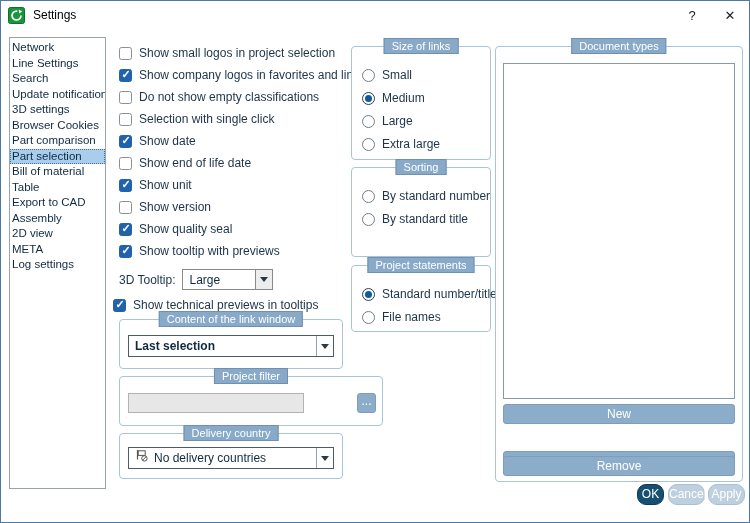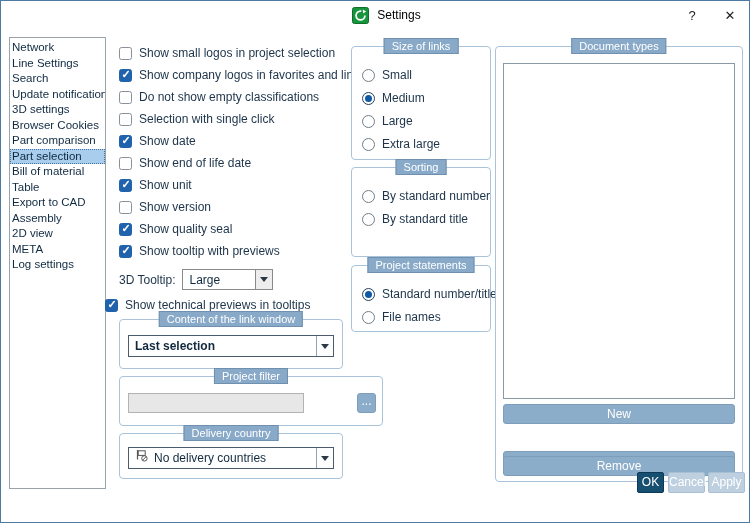--- a/index.html
+++ b/index.html
@@ -3,21 +3,21 @@
 <meta charset="utf-8">
 <style>
   * { margin:0; padding:0; box-sizing:border-box; }
   html,body { background:#d8d8d8; }
   body { font-family:"Liberation Sans", sans-serif; }
   .window {
     position:relative; width:750px; height:523px; background:#ffffff;
     border:1px solid #4d7aa2; overflow:hidden; color:#1c3349; font-size:12px;
   }
   
-  .titlebar { position:absolute; left:0; top:0; width:100%; height:28px; background:#ffffff; display:flex; align-items:center; padding-left:23px;justify-content:center; }
+  .titlebar { position:absolute; left:0; top:0; width:100%; height:28px; background:#ffffff; display:flex; align-items:center; padding-left:7px; }
   .title-icon { width:17px; height:17px; display:inline-block; }
   .title-text { margin-left:8px; font-size:12px; color:#000000; }
   .tb-btn { position:absolute; top:0; height:28px; width:34px; display:flex; align-items:center; justify-content:center; font-size:13px; color:#222; cursor:default; }
   .btn-help { right:40px; }
   .btn-close { right:2px; }
   
   .sidebar { position:absolute; left:8px; top:36px; width:97px; height:452px; border:1px solid #9aa2aa; background:#ffffff; padding-top:2px; overflow:hidden; }
   .side-item { line-height:15.5px; height:15.5px; padding:0 2px; font-size:11.5px; white-space:nowrap; color:#102a42; cursor:default; }
   .side-item.on { background:#a9cdec; outline:1px dotted #46729e; outline-offset:-1px; }
   
@@ -33,21 +33,21 @@
   .gbox { position:absolute; border:1px solid #a9c4da; border-radius:4px; background:#fff; }
   .ghdr { position:absolute; top:-9px; left:50%; transform:translateX(-50%); background:#88a9c8; border:1px solid #6f90ae; border-radius:0; color:#ffffff; font-size:11px; line-height:14px; padding:0 7px; white-space:nowrap; }
   
   .combo { position:relative; height:22px; border:1px solid #4a5b6c; background:#fff; cursor:default; }
   .combo-text { position:absolute; left:6px; top:0; line-height:20px; font-size:12px; color:#10293f; white-space:nowrap; }
   .combo-arrow { position:absolute; right:0; top:0; bottom:0; width:17px; border-left:1px solid #8fa4b5; background:#fdfdfd; display:flex; align-items:center; justify-content:center; }
   .tri { width:0; height:0; border-left:4px solid transparent; border-right:4px solid transparent; border-top:5px solid #2a3845; }
   
   .steel-btn { background:#8cadc9; border:1px solid #7e9dba; border-radius:3px; color:#ffffff; font-size:12px; text-align:center; line-height:18px; height:20px; cursor:default; }
   
-  .foot-btn { position:absolute; top:471px; height:21px; border-radius:2px; color:#fff; font-size:12px; text-align:center; line-height:19px; cursor:default; }
+  .foot-btn { position:absolute; top:483px; height:21px; border-radius:9px; color:#fff; font-size:12px; text-align:center; line-height:19px; cursor:default; }
   .btn-ok { left:636px; width:27px; background:#174f71; border:1px solid #0d3a56; }
   .btn-cancel { left:667px; width:37px; background:#bed0e0; border:1px solid #a9c0d4; }
   .btn-apply { left:707px; width:37px; background:#bed0e0; border:1px solid #a9c0d4; }
   
   .listbox { position:absolute; left:7px; top:16px; width:232px; height:336px; border:1px solid #8a9aa5; background:#ffffff; }
   .filter-input { position:absolute; left:8px; top:16px; width:176px; height:20px; background:#e7e7e7; border:1px solid #b3b3b3; font-family:"Liberation Sans", sans-serif; font-size:12px; padding:0 4px; color:#333; }
   .browse-btn { position:absolute; right:6px; top:16px; width:19px; height:20px; line-height:14px; }
   .flag-ico { margin:0 6px 0 0; display:inline-block; vertical-align:middle; }
 </style>
 </head>
@@ -132,21 +132,21 @@
   <div style="position:absolute; left:118px; top:268px; display:flex; align-items:center;">
     <span class="lbl">3D Tooltip:</span>
     <div class="combo" style="margin-left:7px; width:91px; height:21px; border-color:#8a8a8a;">
       <span class="combo-text">Large</span>
       <span class="combo-arrow" style="background:#ededed; border-left-color:#8a8a8a;">
           <span class="tri"></span>
         </span>
     </div>
   </div>
 
-  <div class="row" style="position:absolute; left:104px; top:297px;">
+  <div class="row" style="position:absolute; left:112px; top:297px;">
     <span class="cbx on"></span>
     <span class="lbl">Show technical previews in tooltips</span>
   </div>
 
   <div class="gbox" style="left:118px; top:318px; width:224px; height:50px;">
     <div class="ghdr">Content of the link window</div>
     <div class="combo" style="position:absolute; left:8px; right:8px; top:15px;">
       <span class="combo-text" style="font-weight:bold;">Last selection</span>
       <span class="combo-arrow">
           <span class="tri"></span>

